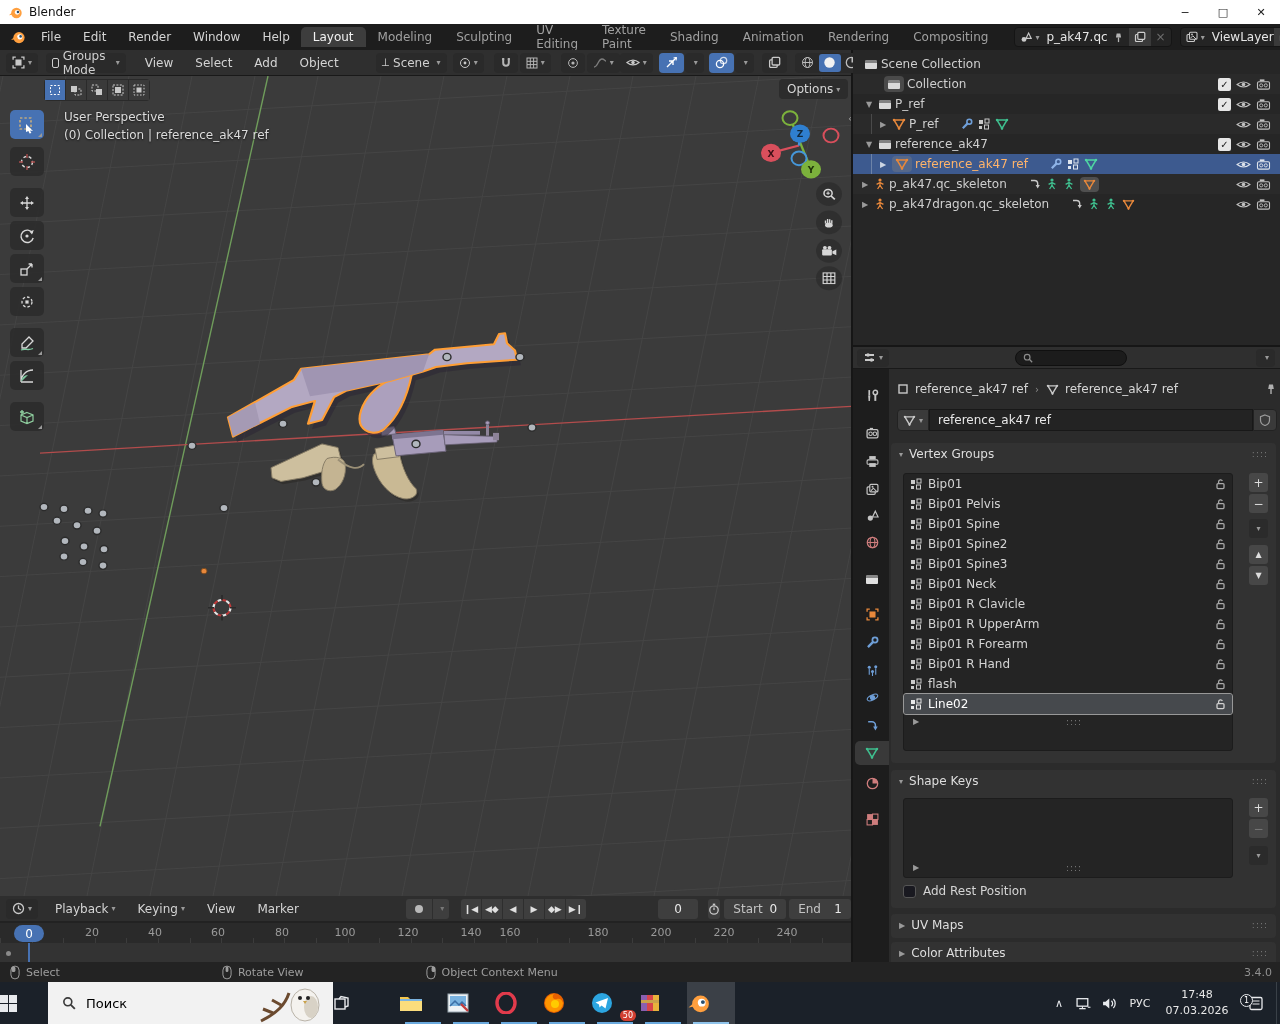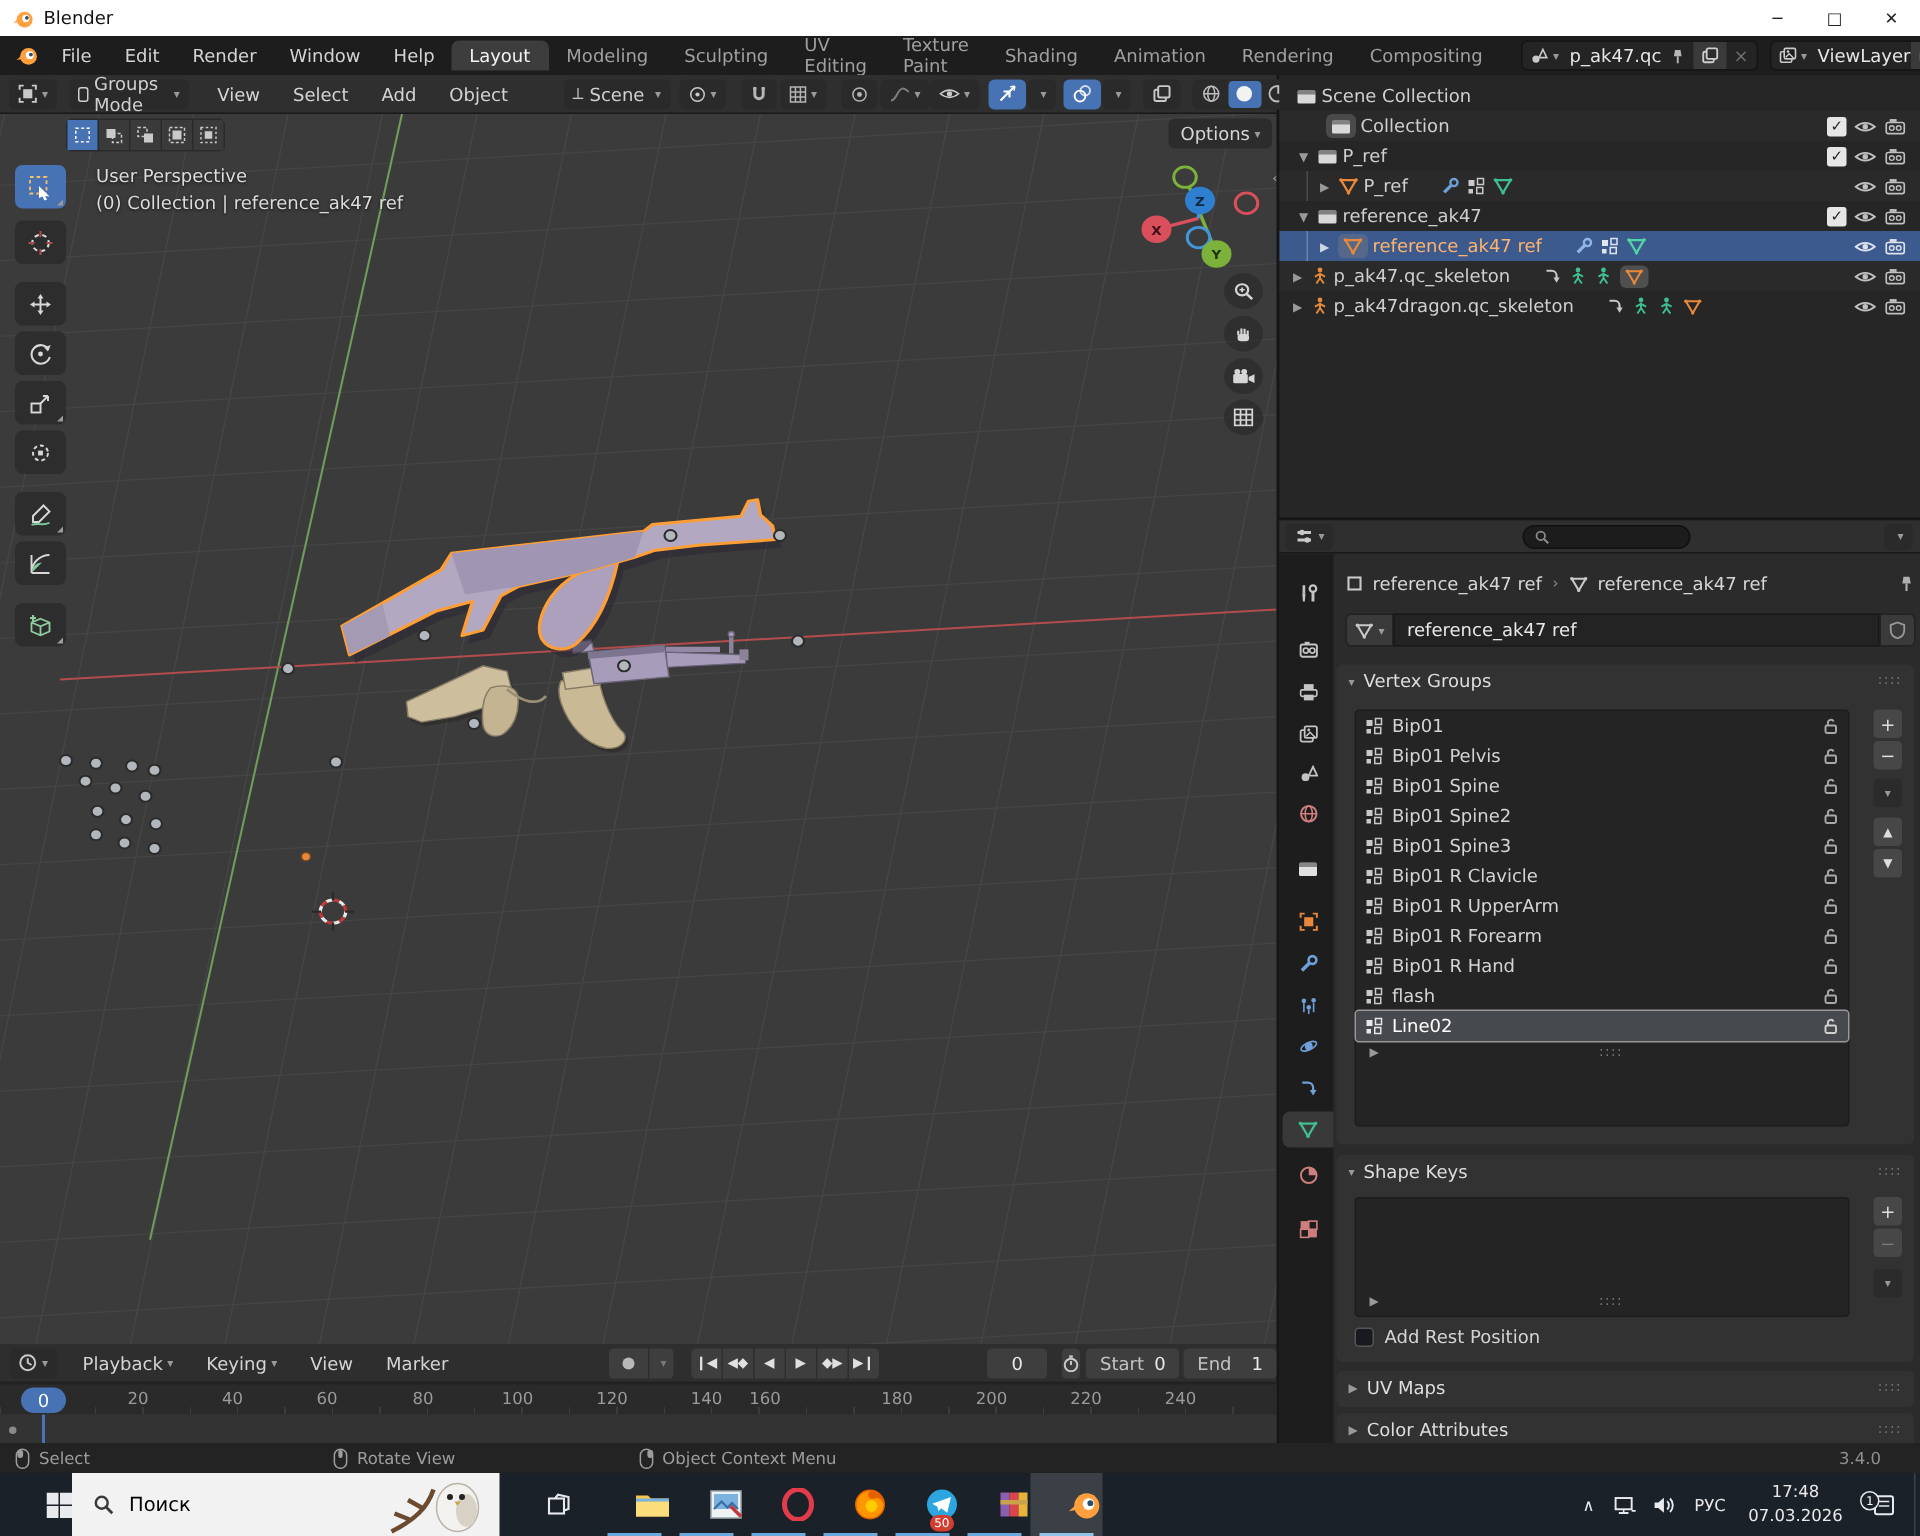--- a/index.html
+++ b/index.html
@@ -58,21 +58,21 @@
   #timeline{left:0;top:896px;width:851px;height:66px;background:#2e2e2e}
   .tbtn{background:#3e3e3e;height:20px;justify-content:center;color:#e0e0e0;font-size:9px}
   .field{background:#3e3e3e;border-radius:3px;height:20px;color:#e8e8e8}
   #ruler{position:absolute;left:0;top:26px;width:851px;height:21px;background:#2a2a2a;border-top:1px solid #222}
   .tick{position:absolute;top:3px;transform:translateX(-50%);color:#9a9a9a;font-size:11px}
   #track{position:absolute;left:0;top:47px;width:851px;height:19px;background:#333333}
   
   #status{left:0;top:962px;width:1280px;height:20px;background:#232323;color:#9d9d9d;font-size:11px}
   
   #taskbar{left:0;top:982px;width:1280px;height:42px;background:#1b2129;color:#e8e8e8}
-  .tslot{height:42px;width:48px;justify-content:flex-end;position:relative}
+  .tslot{height:42px;width:48px;justify-content:flex-start;position:relative}
   .runline{position:absolute;left:6px;bottom:0;width:36px;height:2px;background:#6aa9dd}
   #tsearch{background:#f2f2f2;color:#444;height:42px}
   .badge{position:absolute;background:#d23f31;color:#fff;border-radius:8px;font-size:8px;padding:0 3px;line-height:11px}
 </style>
 </head>
 <body>
 
 <svg width="0" height="0" style="position:absolute">
 <defs>
 <symbol id="s-eye" viewBox="0 0 16 12">
@@ -1161,20 +1161,33 @@
               <use href="#s-lock"></use>
             </svg>
           </span>
         </div>
       <div class="vrow">
           <span class="ic" style="color:#c9c9c9;margin-right:6px">
             <svg width="12" height="12">
               <use href="#s-vg"></use>
             </svg>
           </span>
+          <span>Bip01 Neck</span>
+          <span class="ic" style="margin-left:auto;color:#a8a8a8">
+            <svg width="12" height="12">
+              <use href="#s-lock"></use>
+            </svg>
+          </span>
+        </div>
+      <div class="vrow">
+          <span class="ic" style="color:#c9c9c9;margin-right:6px">
+            <svg width="12" height="12">
+              <use href="#s-vg"></use>
+            </svg>
+          </span>
           <span>Bip01 R Clavicle</span>
           <span class="ic" style="margin-left:auto;color:#a8a8a8">
             <svg width="12" height="12">
               <use href="#s-lock"></use>
             </svg>
           </span>
         </div>
       <div class="vrow">
           <span class="ic" style="color:#c9c9c9;margin-right:6px">
             <svg width="12" height="12">
@@ -1382,21 +1395,21 @@
       </svg>
     <span>Rotate View</span>
   </span>
   <span class="flex" style="margin-left:122px;gap:6px">
     <svg width="10" height="15" style="color:#9d9d9d">
         <use href="#s-mouse"></use>
         <rect x="5.6" y="1.6" width="3.8" height="5.4" rx="1.6" fill="#9d9d9d"></rect>
       </svg>
     <span>Object Context Menu</span>
   </span>
-  <span style="margin-left:auto;margin-right:26px;color:#8f8f8f">3.4.0</span>
+  <span style="margin-left:auto;margin-right:8px;color:#8f8f8f">3.4.0</span>
 </div>
 
 <div id="taskbar" class="abs flex">
   <span class="ic tslot">
     <svg width="17" height="17">
         <rect x="0" y="0" width="8" height="8" fill="#e8eaed"></rect>
         <rect x="9" y="0" width="8" height="8" fill="#e8eaed"></rect>
         <rect x="0" y="9" width="8" height="8" fill="#e8eaed"></rect>
         <rect x="9" y="9" width="8" height="8" fill="#e8eaed"></rect>
       </svg>

